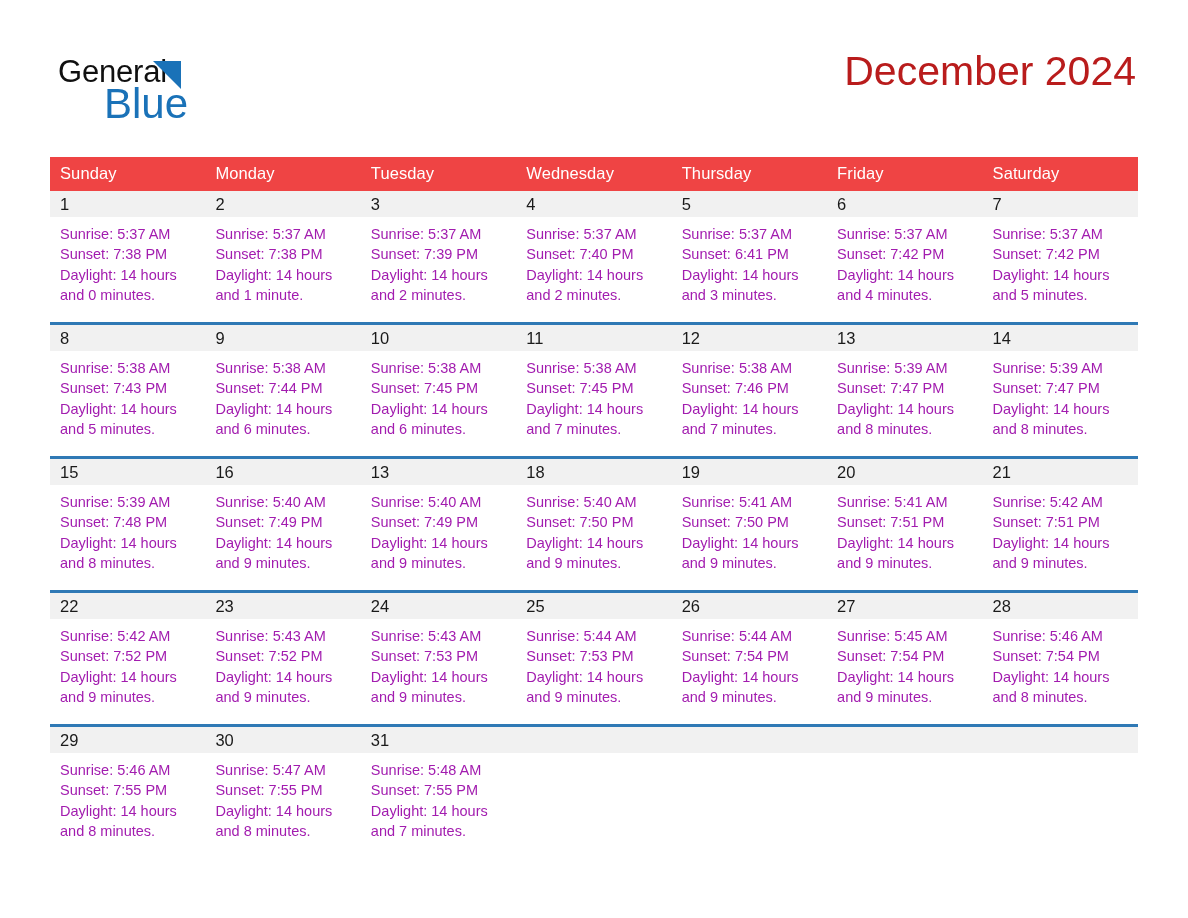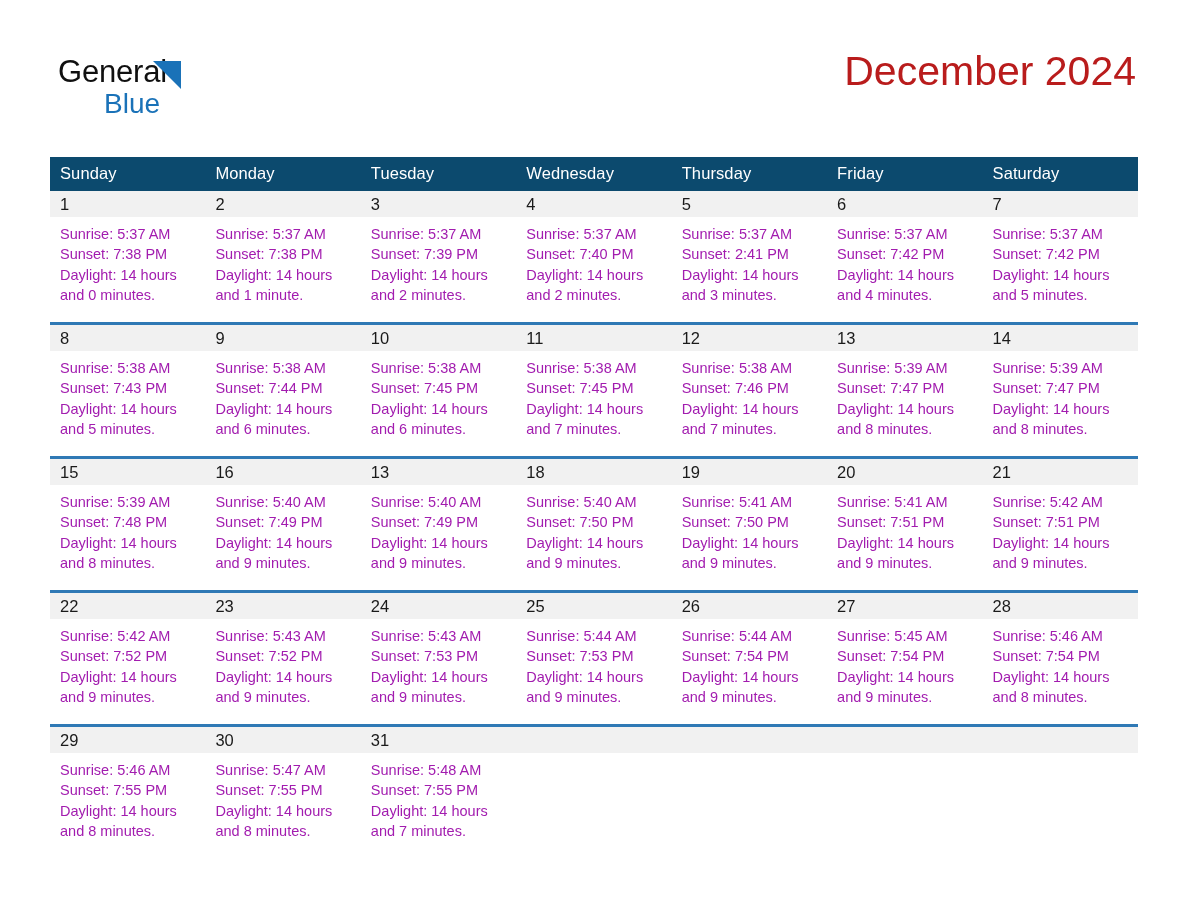--- a/index.html
+++ b/index.html
@@ -55,21 +55,21 @@
     top: 7px;
     width: 0;
     height: 0;
     border-top: 28px solid #1a72b8;
     border-left: 28px solid transparent;
   }
   .logo-row2 {
     position: absolute;
     left: 46px;
     top: 30px;
-    font-size: 28px;
+    font-size: 42px;
     color: #1a72b8;
     line-height: 40px;
     font-family: "Liberation Sans", sans-serif;
   }
   .title {
     position: absolute;
     right: 52px;
     top: 46px;
     font-size: 41px;
     color: #b91c1c;
@@ -96,21 +96,21 @@
     width: 1088px;
   }
   table.cal {
     border-collapse: collapse;
     table-layout: fixed;
     width: 1088px;
   }
   table.cal col { width: 155.43px; }
 
   thead th {
-    background: #0c4a6e;
+    background: #ef4444;
     color: #ffffff;
     font-size: 16.5px;
     font-weight: normal;
     text-align: left;
     padding: 7px 0 8px 10px;
     height: 17px;
     vertical-align: middle;
     letter-spacing: 0.1px;
   }
 
@@ -231,21 +231,21 @@
                   <div>Daylight: 14 hours</div>
                   <div>and 2 minutes.</div>
                 </div>
               </div>
             </td>
             <td class="">
               <div class="cell-inner">
                 <div class="daynum-band">5</div>
                 <div class="cell-body">
                   <div>Sunrise: 5:37 AM</div>
-                  <div>Sunset: 2:41 PM</div>
+                  <div>Sunset: 6:41 PM</div>
                   <div>Daylight: 14 hours</div>
                   <div>and 3 minutes.</div>
                 </div>
               </div>
             </td>
             <td class="">
               <div class="cell-inner">
                 <div class="daynum-band">6</div>
                 <div class="cell-body">
                   <div>Sunrise: 5:37 AM</div>

